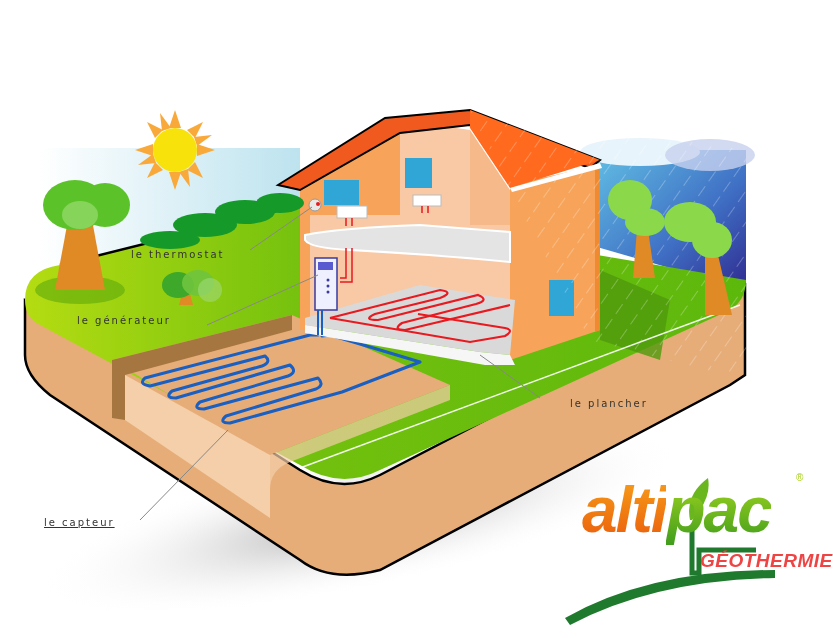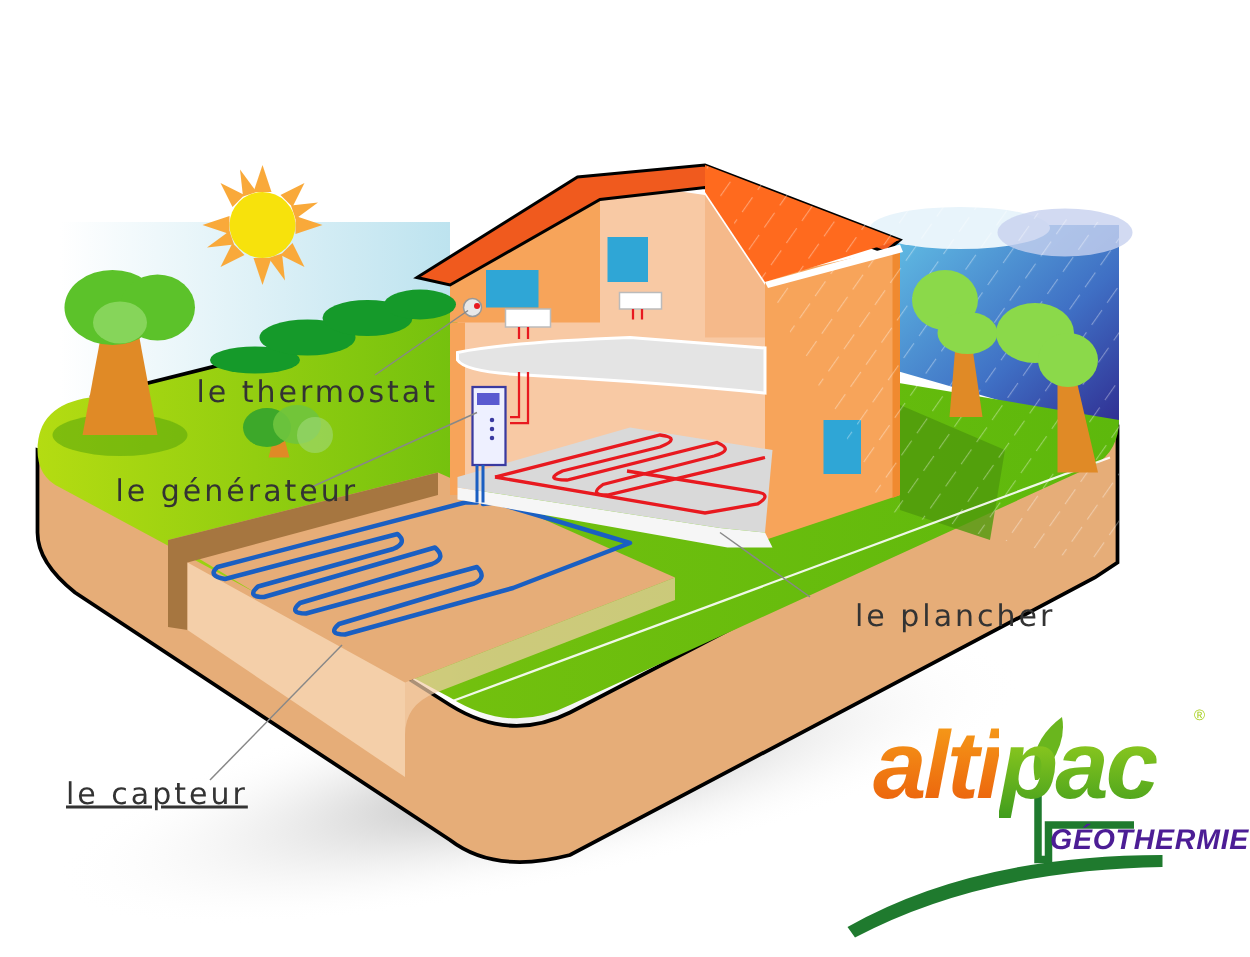--- a/index.html
+++ b/index.html
@@ -1,23 +1,23 @@
 <!DOCTYPE html>
 <html><head>
 <meta charset="utf-8">
 <style>
   html,body{margin:0;padding:0;background:#ffffff;}
   body{width:833px;height:638px;overflow:hidden;position:relative;font-family:"DejaVu Sans",sans-serif;}
   #scene{position:absolute;left:0;top:0;width:833px;height:638px;}
-  .label{position:absolute;font-family:"DejaVu Sans",sans-serif;font-size:20px;letter-spacing:2px;color:#333333;font-weight:normal;white-space:nowrap;}
+  .label{position:absolute;font-family:"DejaVu Sans",sans-serif;font-size:10px;letter-spacing:2px;color:#333333;font-weight:normal;white-space:nowrap;}
   .logo{position:absolute;left:560px;top:470px;width:273px;height:168px;}
   .logo-word{position:absolute;left:22px;top:8px;font-family:"Liberation Sans",sans-serif;font-weight:bold;font-style:italic;font-size:64px;letter-spacing:-2px;line-height:1;}
   .logo-word .alti{background:linear-gradient(#f7a21a,#ea5a0b);-webkit-background-clip:text;background-clip:text;color:transparent;}
   .logo-word .pac{background:linear-gradient(#a8d81f,#3f9c1d);-webkit-background-clip:text;background-clip:text;color:transparent;}
-  .logo-sub{position:absolute;left:140px;top:80px;font-family:"Liberation Sans",sans-serif;font-weight:bold;font-style:italic;font-size:19px;color:#4c1d95;letter-spacing:0.5px;}
+  .logo-sub{position:absolute;left:140px;top:80px;font-family:"Liberation Sans",sans-serif;font-weight:bold;font-style:italic;font-size:19px;color:#ef4444;letter-spacing:0.5px;}
   .logo-reg{position:absolute;left:236px;top:2px;font-family:"Liberation Sans",sans-serif;font-size:10px;color:#a6cf1a;}
 </style>
 </head>
 <body>
 
 <svg id="scene" viewBox="0 0 833 638" xmlns="http://www.w3.org/2000/svg">
   <defs>
     <linearGradient id="skyL" x1="0" x2="1" y1="0" y2="0">
       <stop offset="0" stop-color="#ffffff"></stop>
       <stop offset="1" stop-color="#bde3ef"></stop>

